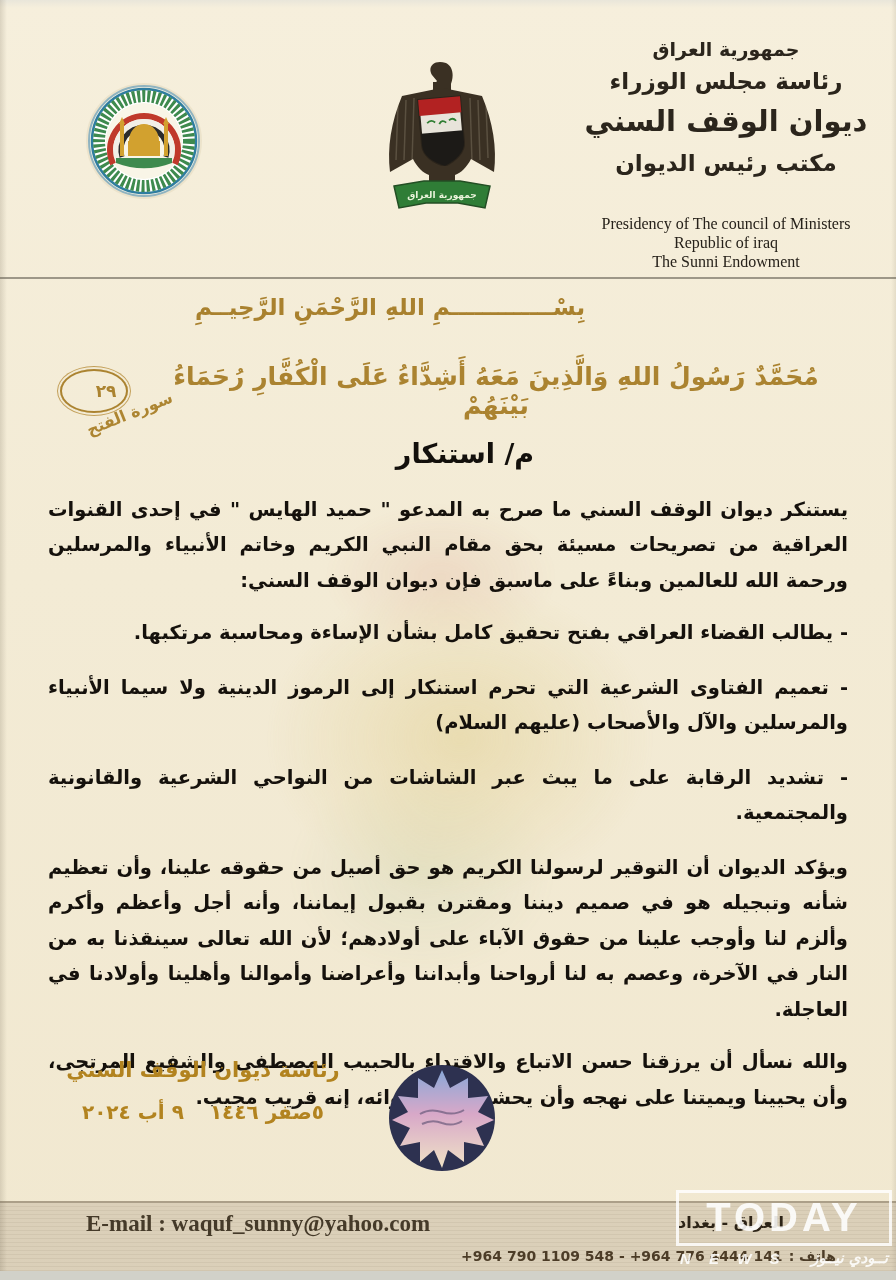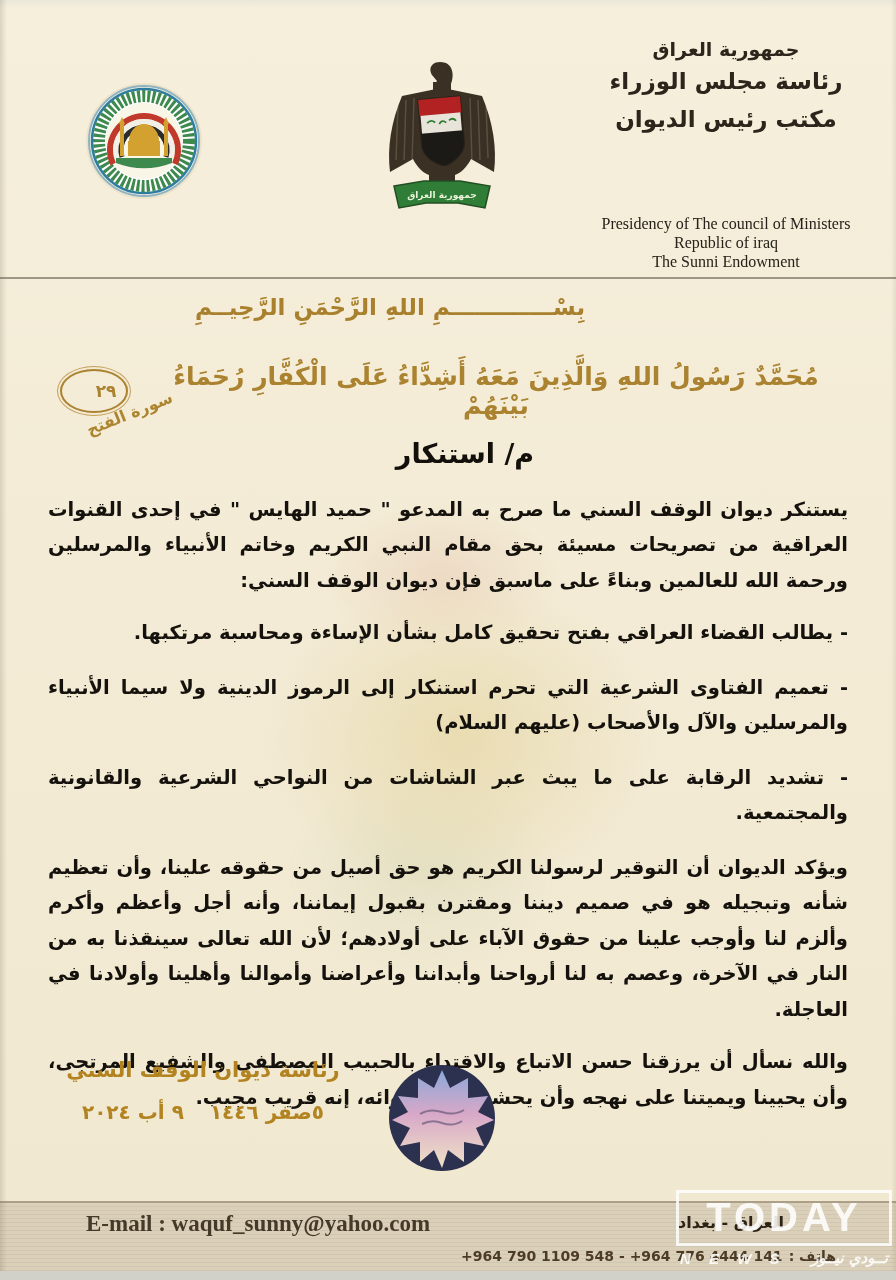--- a/index.html
+++ b/index.html
@@ -128,20 +128,21 @@
         <path d="M46,62 q4,-4 8,0 M58,64 q3,-5 7,-1 M68,61 q4,-3 7,1" fill="none" stroke="#2e7d32" stroke-width="1.8"></path>
       </g>
       <rect x="52" y="106" width="16" height="18" fill="#3a3023"></rect>
       <path d="M12,126 L42,121 H78 L108,126 L103,148 L76,143 H44 L17,148 Z" fill="#2f7d36" stroke="#234e24" stroke-width="1.5"></path>
       <text x="60" y="138" text-anchor="middle" font-size="9" font-weight="bold" fill="#e9f2da">جمهورية العراق</text>
     </svg>
 
     <div class="hdr-ar">
       <div class="l1">جمهورية العراق</div>
       <div class="l2">رئاسة مجلس الوزراء</div>
+      <div class="l3">ديوان الوقف السني</div>
       <div class="l4">مكتب رئيس الديوان</div>
     </div>
     <div class="hdr-en">
       <div>Presidency of The council of Ministers</div>
       <div>Republic of iraq</div>
       <div>The Sunni Endowment</div>
     </div>
 
     <div class="rule"></div>
 

